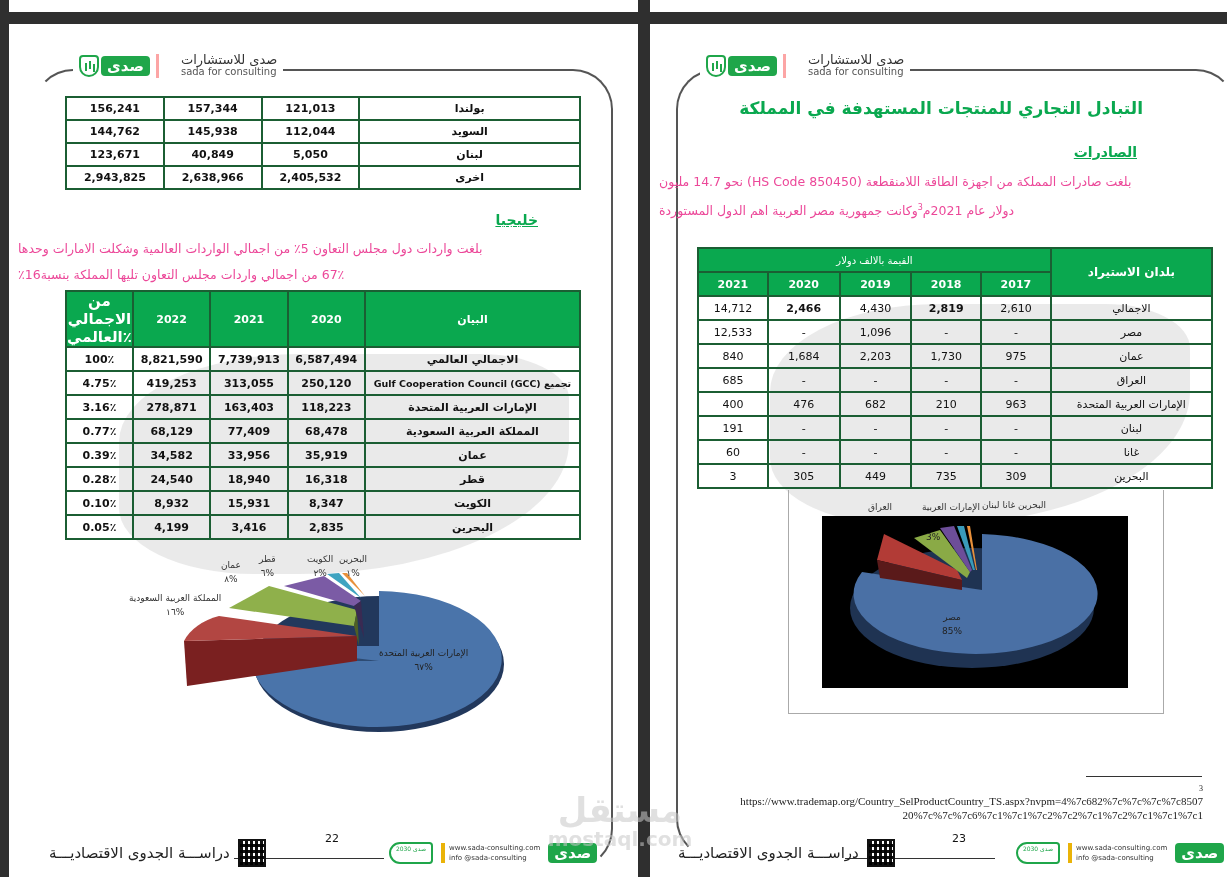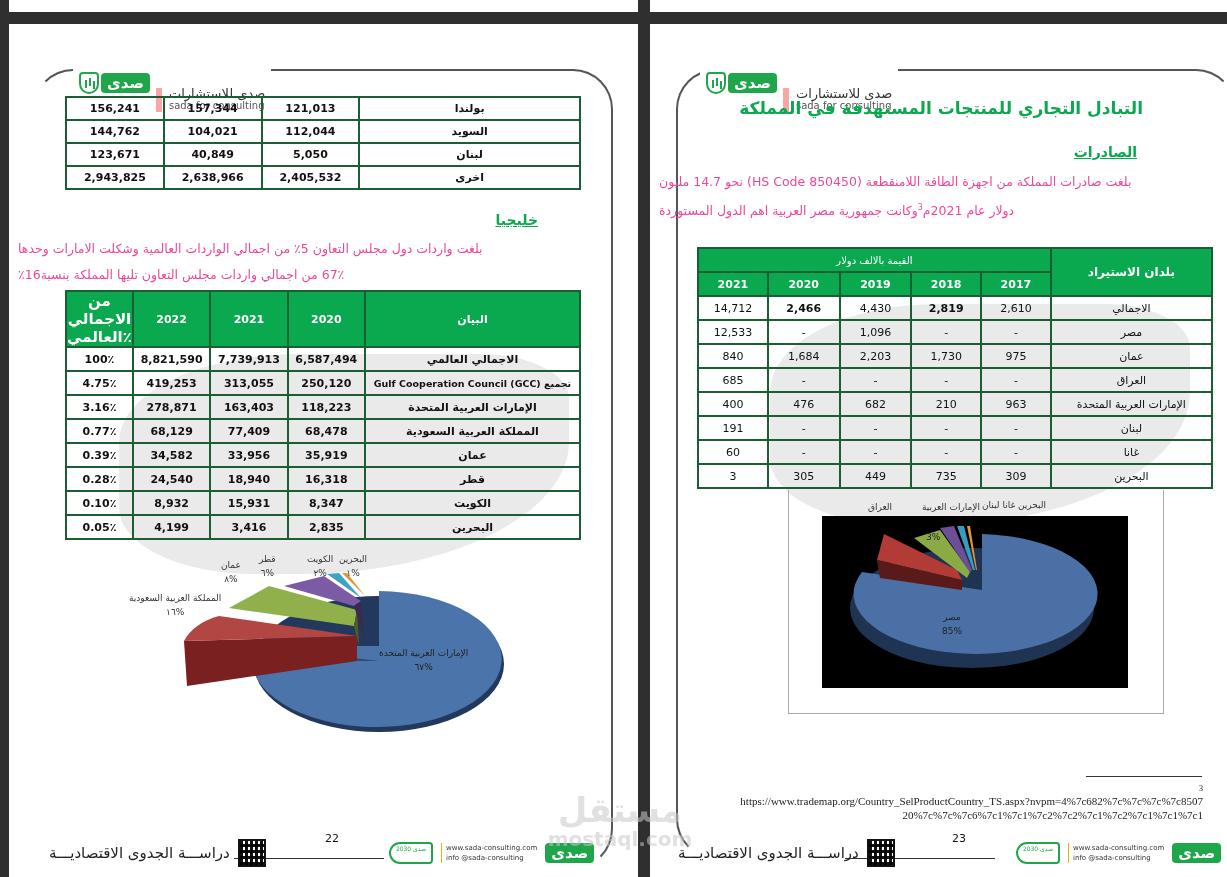--- a/index.html
+++ b/index.html
@@ -10,21 +10,21 @@
   #page-left { left: 9px; width: 629px; }
   #page-right { left: 650px; width: 577px; }
   .frame { position: absolute; border: 2px solid #555; border-radius: 40px; }
   #page-left .frame { left: 24px; top: 45px; width: 580px; height: 800px; border-left-color: transparent; border-bottom-color: transparent; }
   #page-right .frame { left: 26px; top: 45px; width: 560px; height: 790px; border-right-color: transparent; border-bottom-color: transparent; }
   .logo { position: absolute; display: flex; align-items: center; gap: 6px; background: #fff; padding: 0 6px; }
   .logo-mark { display: flex; align-items: center; gap: 2px; }
   .logo-bars { width: 20px; height: 22px; border: 2px solid #1fa64a; border-radius: 4px 4px 10px 10px; position: relative; background: #fff; }
   .logo-bars::before { content: ""; position: absolute; left: 4px; bottom: 4px; width: 2px; height: 8px; background: #1fa64a; box-shadow: 4px -2px 0 #1fa64a, 8px 1px 0 #1fa64a; }
   .logo-word { background: #1fa64a; color: #fff; font-weight: bold; font-size: 15px; padding: 2px 6px; border-radius: 4px; line-height: 16px; }
-  .logo-text { border-left: 6px solid #fca5a5; padding-left: 7px; line-height: 12px; margin-top: 34px; }
+  .logo-text { border-left: 3px solid #fca5a5; padding-left: 22px; line-height: 12px; }
   .logo-ar { font-size: 13px; color: #333; text-align: right; }
   .logo-en { font-size: 10px; color: #555; }
   table { border-collapse: collapse; position: absolute; direction: rtl; }
   td, th { border: 2px solid #1b5e33; text-align: center; font-weight: bold; font-size: 11px; color: #111; height: 24px; }
   th { background: #0aa84f; color: #fff; }
   .t-top td { height: 23px; }
   .map-bg { position: absolute; background: #d8d8d8; opacity: 0.55; border-radius: 40% 20% 60% 30%; }
   .h-green { position: absolute; color: #0aa84f; font-weight: bold; text-decoration: underline; direction: rtl; }
   .para { position: absolute; direction: rtl; font-weight: normal; font-size: 12.5px; color: #ec4899; line-height: 26px; text-align: left; }
   .title-green { position: absolute; color: #0aa84f; font-weight: bold; font-size: 17px; direction: rtl; text-align: right; }
@@ -32,21 +32,21 @@
   .pie-label { position: absolute; font-size: 9px; color: #333; direction: rtl; text-align: center; line-height: 14px; white-space: nowrap; }
   .pagenum { position: absolute; font-weight: normal; font-size: 11px; color: #111; }
   .footer { position: absolute; display: flex; align-items: center; gap: 8px; }
   .footer-line { position: absolute; height: 1px; background: #333; }
   .qr { width: 28px; height: 28px; background:
       repeating-linear-gradient(90deg, #111 0 3px, #fff 3px 5px),
       repeating-linear-gradient(0deg, #111 0 3px, #fff 3px 6px);
       background-blend-mode: multiply; border: 2px solid #111; }
   .study-title { font-size: 15px; color: #222; direction: rtl; }
   .vision-badge { width: 44px; height: 22px; border: 2px solid #1fa64a; border-radius: 12px 4px 4px 12px; font-size: 6px; color: #1fa64a; text-align: center; line-height: 9px; }
-  .contact { font-size: 7px; line-height: 10px; color: #333; border-left: 1px solid #eab308; padding-left: 4px; }
+  .contact { font-size: 7px; line-height: 10px; color: #333; border-left: 4px solid #eab308; padding-left: 4px; }
   .footnote { position: absolute; font-family: "Liberation Serif", serif; font-size: 11px; color: #222; text-align: right; line-height: 14px; }
   .watermark { position: absolute; color: #c8c8c8; font-weight: bold; opacity: 0.55; text-align: center; }
   sup { font-size: 8px; }
 </style>
 </head>
 <body>
 
 <div class="viewer">
   <div class="topstrip" style="left:9px;width:629px;"></div>
   <div class="topstrip" style="left:650px;width:577px;"></div>
@@ -76,21 +76,21 @@
       <tbody>
         <tr>
             <td>بولندا</td>
             <td>121,013</td>
             <td>157,344</td>
             <td>156,241</td>
           </tr>
         <tr>
             <td>السويد</td>
             <td>112,044</td>
-            <td>104,021</td>
+            <td>145,938</td>
             <td>144,762</td>
           </tr>
         <tr>
             <td>لبنان</td>
             <td>5,050</td>
             <td>40,849</td>
             <td>123,671</td>
           </tr>
         <tr>
             <td>اخرى</td>

